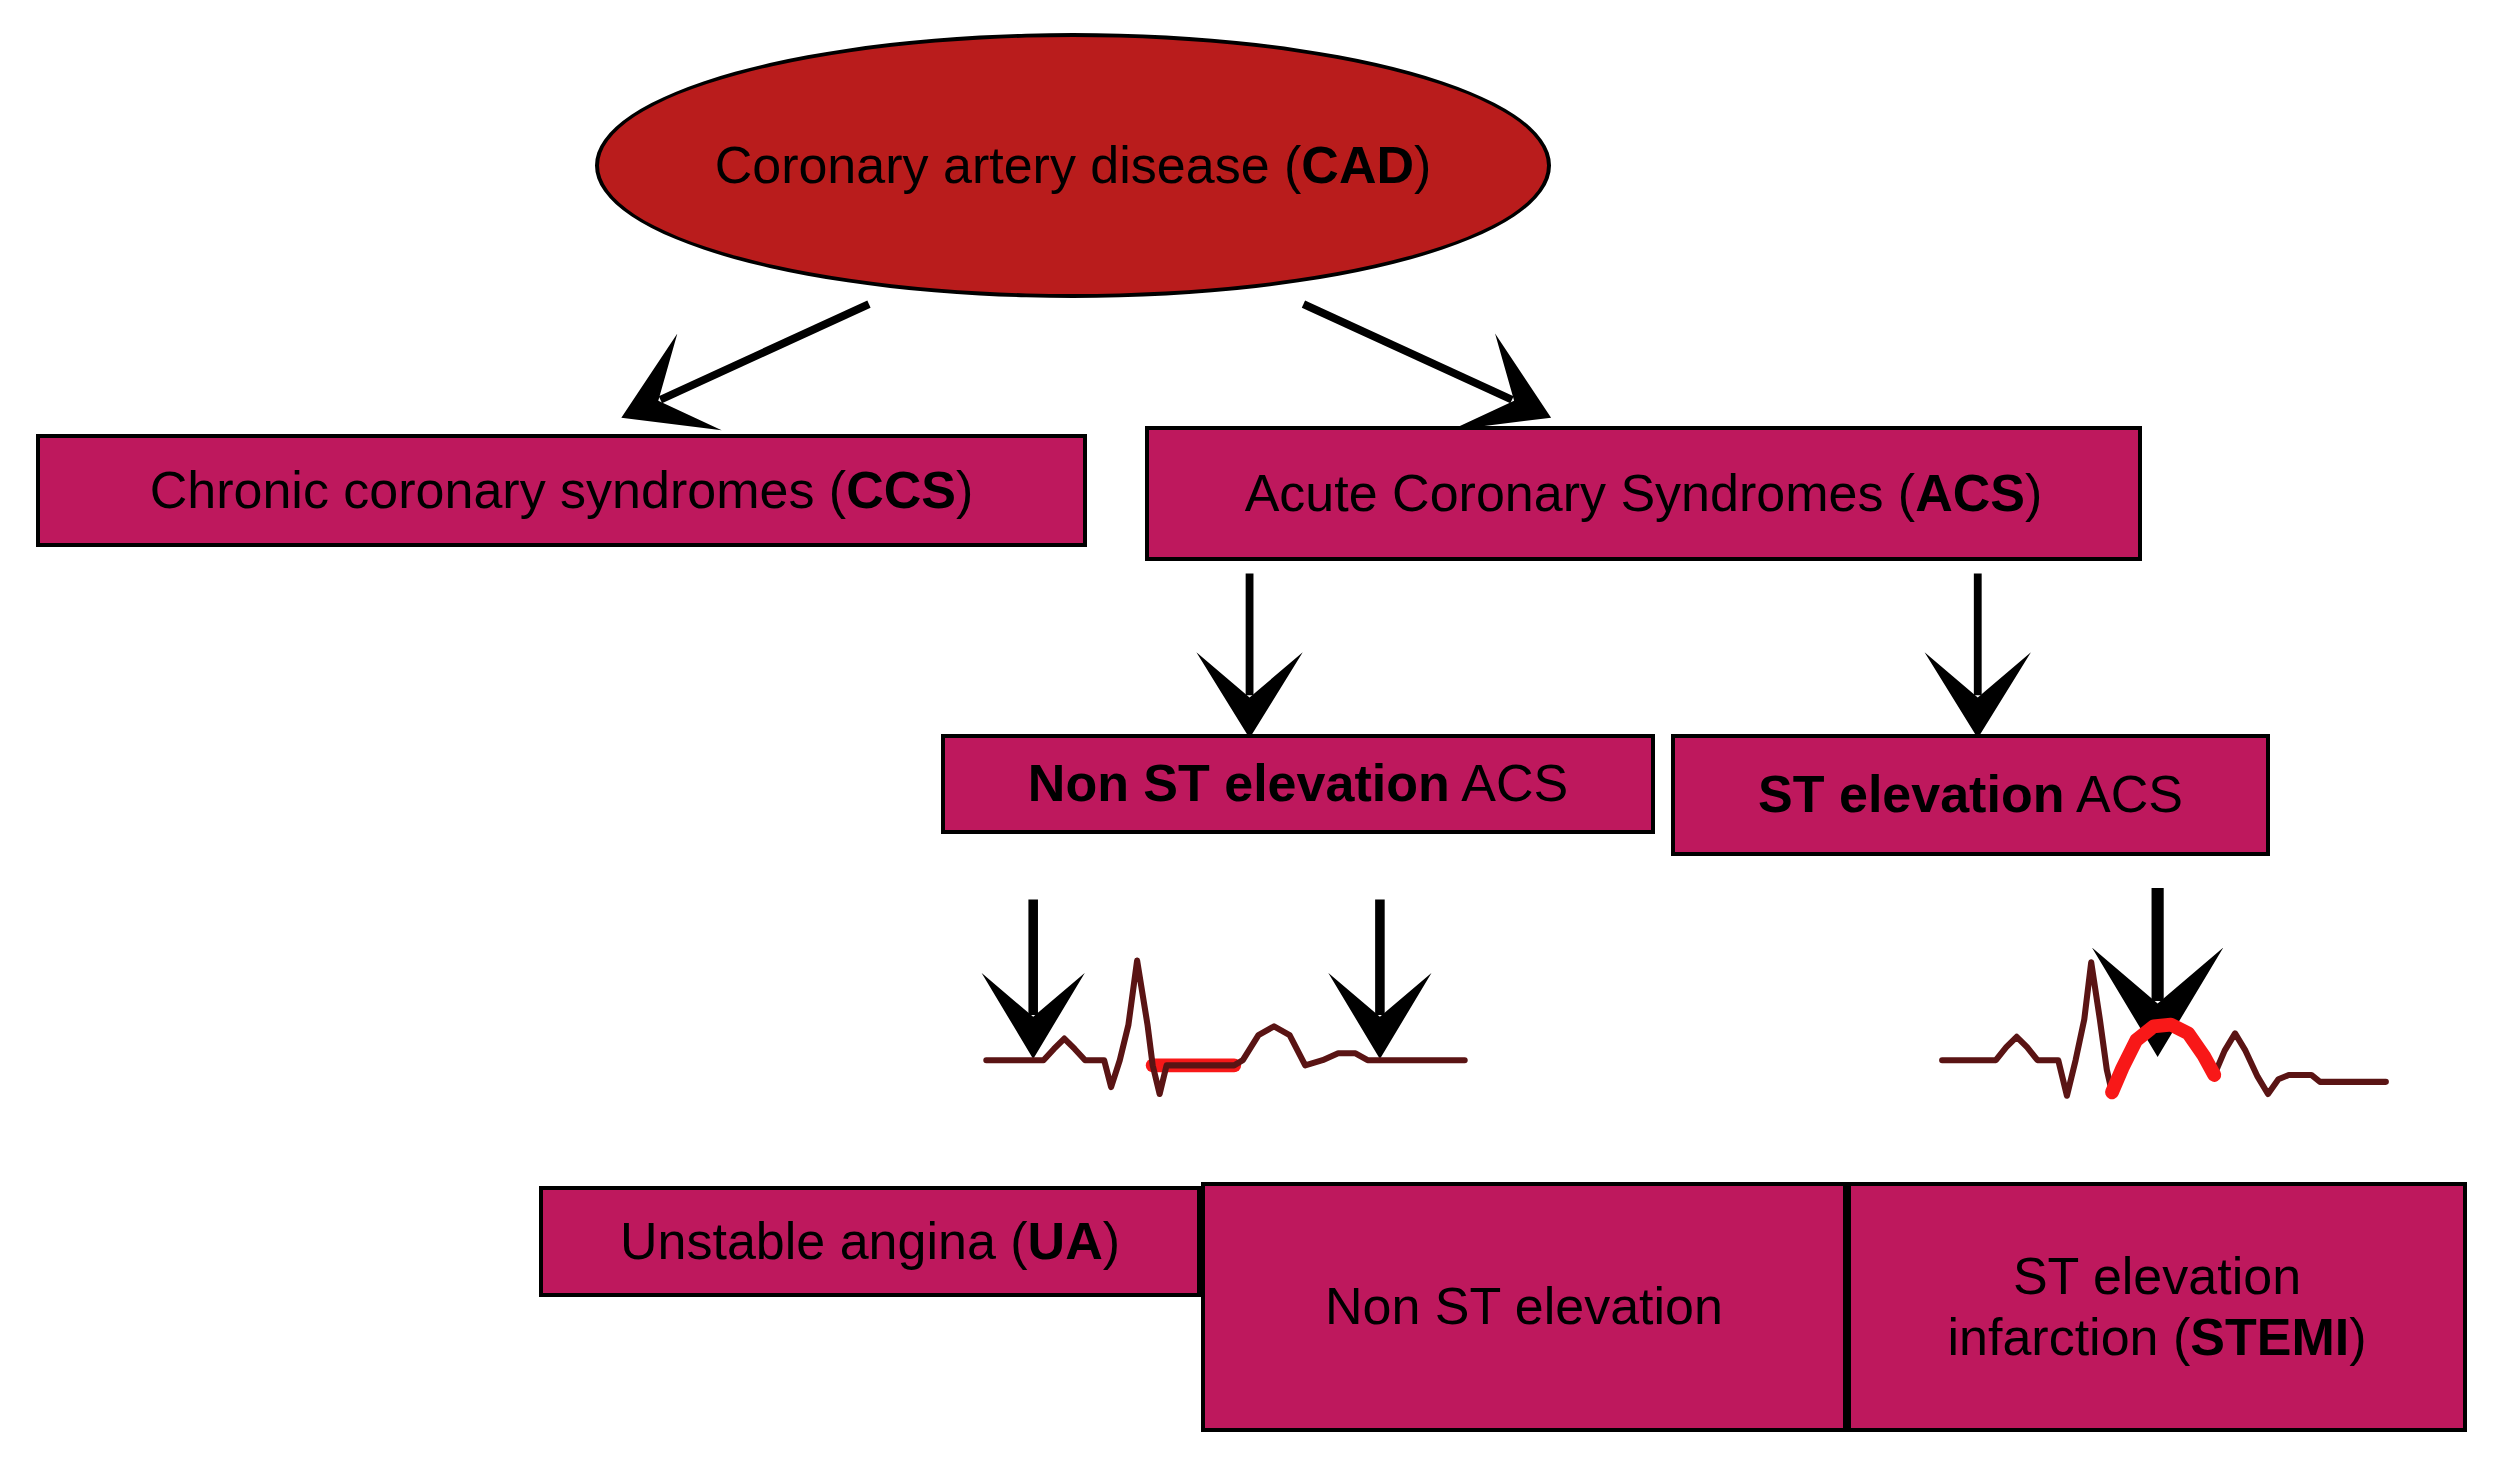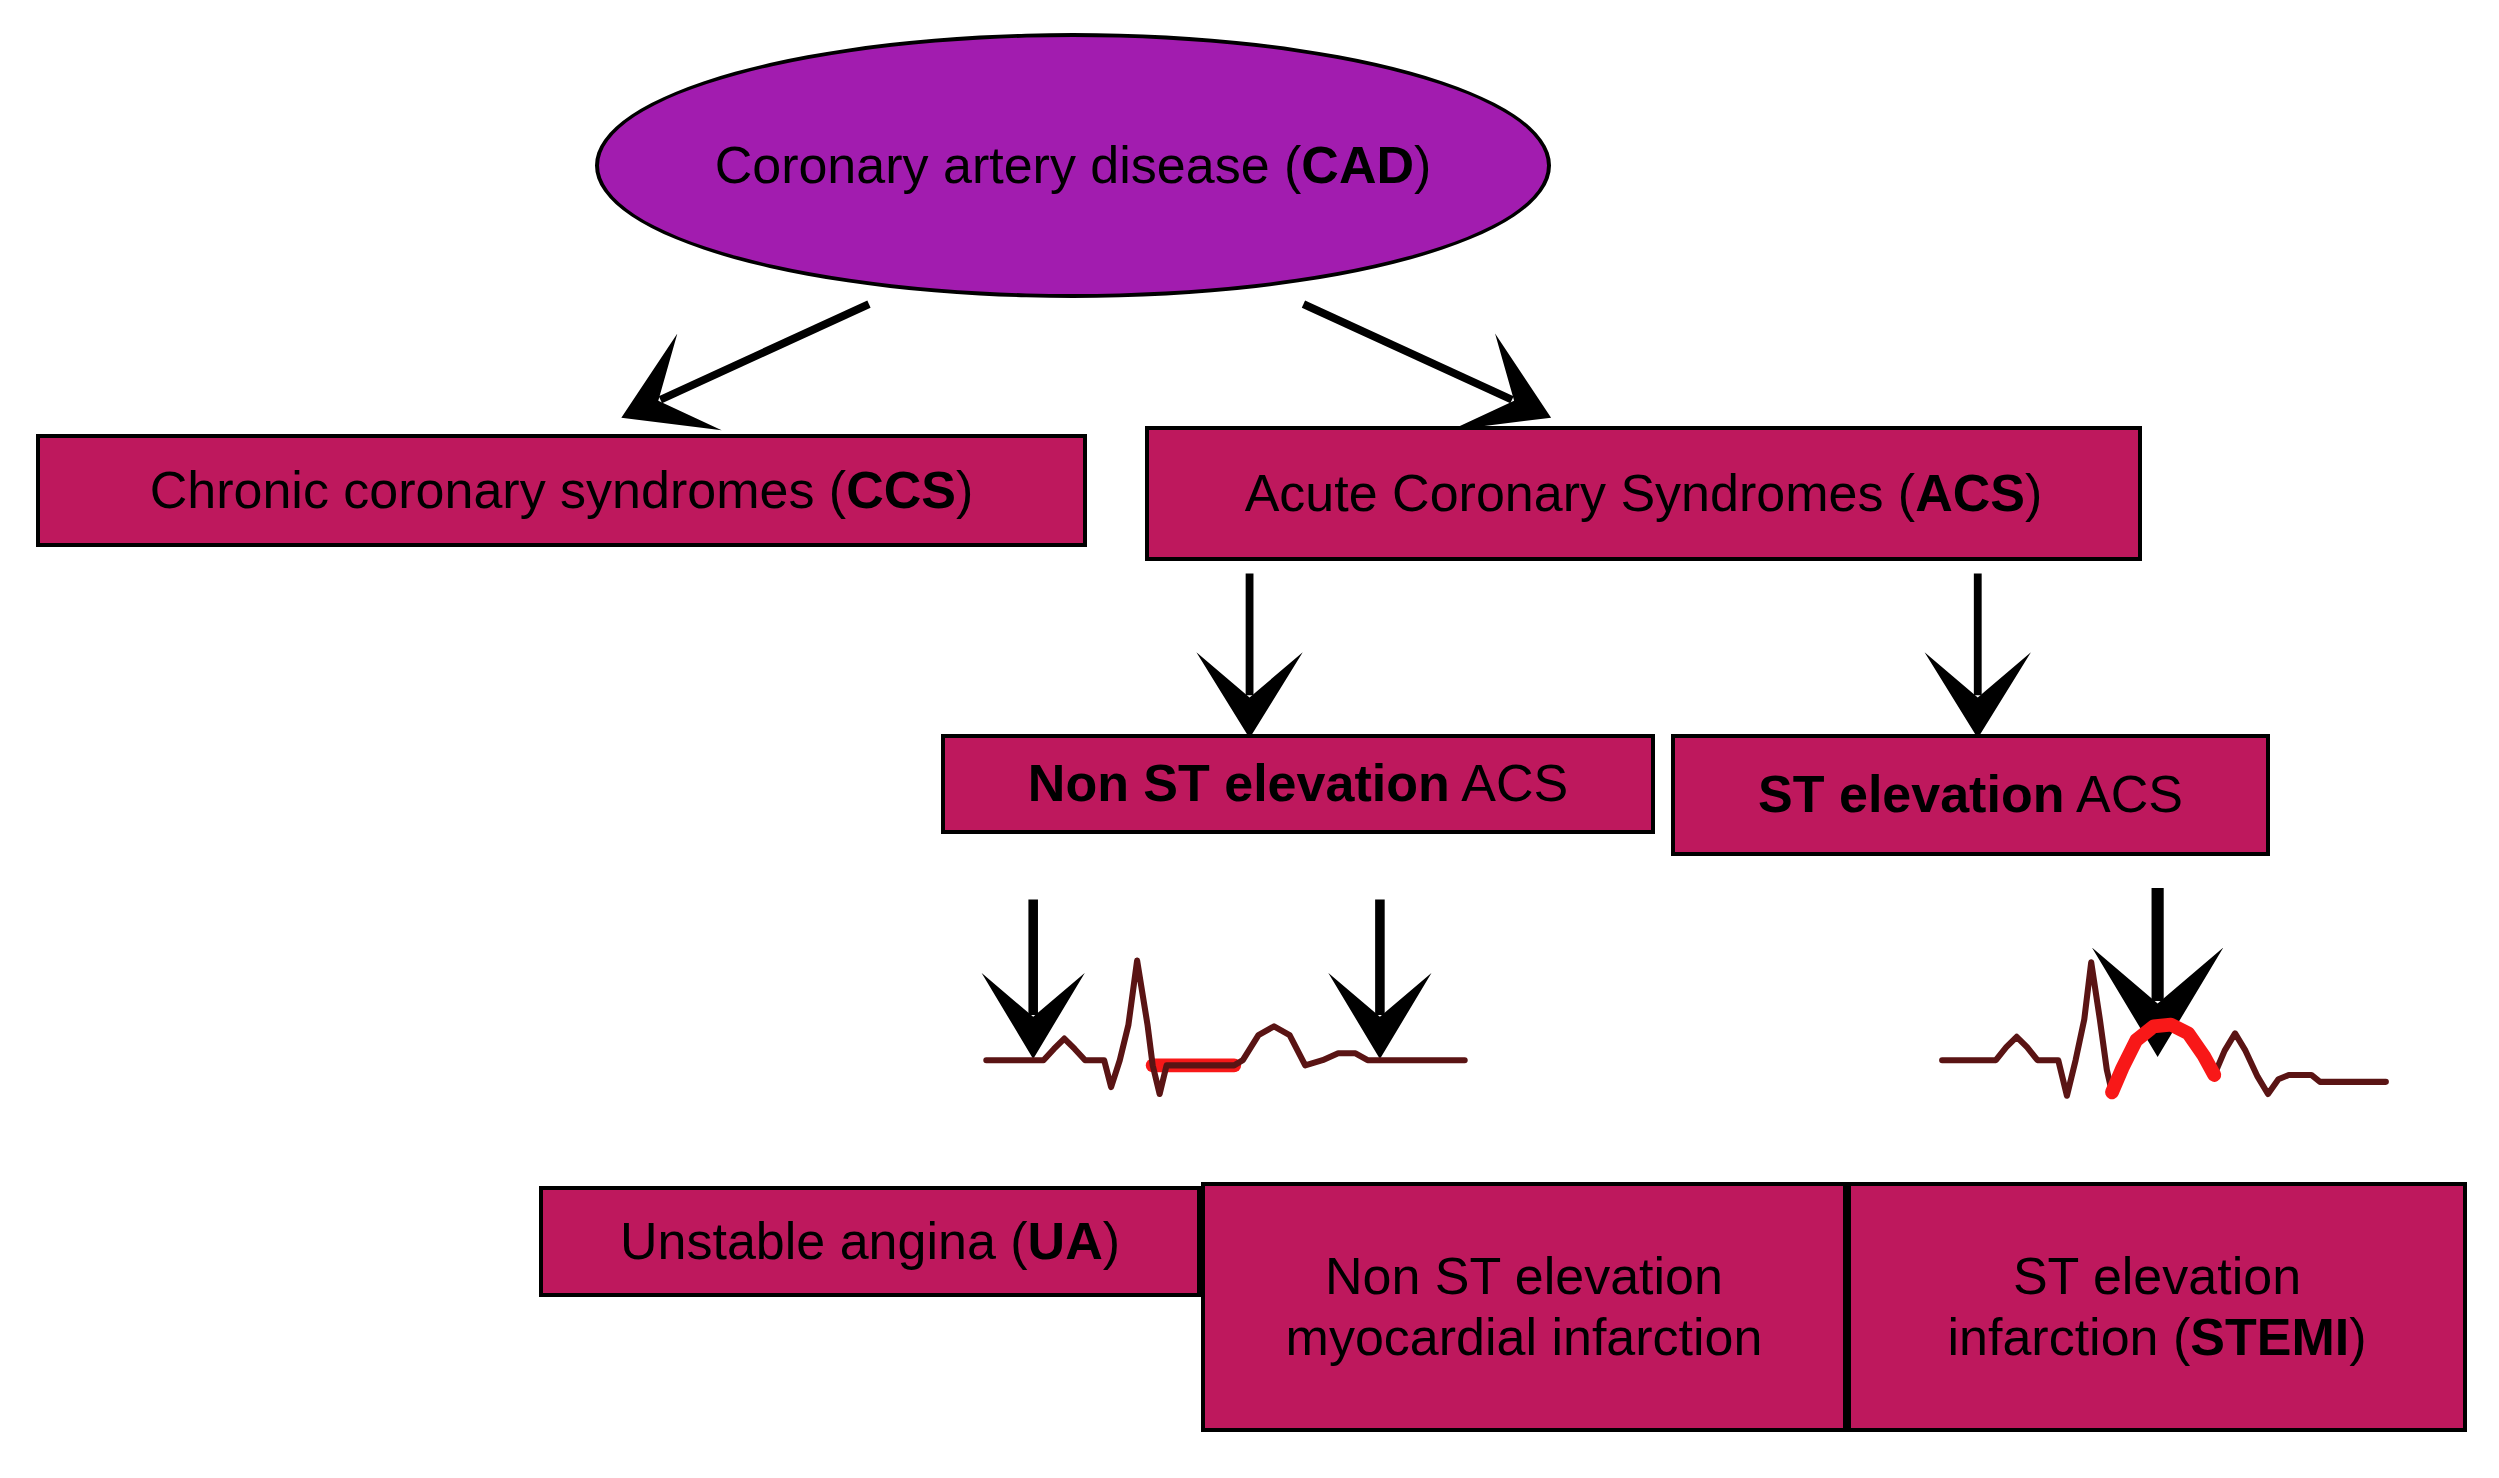--- a/index.html
+++ b/index.html
@@ -27,21 +27,21 @@
     text-align: center;
     line-height: 1.18;
     font-size: 52px;
   }
   .node-box .ln { display: block; }
   .node-ellipse {
     position: absolute;
     box-sizing: border-box;
     border: 4.3px solid #000000;
     border-radius: 50%;
-    background: #a21caf;
+    background: #b91c1c;
     display: flex;
     align-items: center;
     justify-content: center;
     text-align: center;
     line-height: 1.2;
     font-size: 52px;
   }
   b { font-weight: bold; }
   svg.layer {
     position: absolute;
@@ -155,21 +155,20 @@
 
   <div class="node-box" style="left:539px; top:1186px; width:662px; height:111px;">
     <div>
       <span>Unstable angina (</span><b>UA</b><span>)</span>
     </div>
   </div>
 
   <div class="node-box" style="left:1201px; top:1182px; width:646px; height:250px;">
     <div>
       <span class="ln">Non ST elevation</span>
-      <span class="ln">myocardial infarction</span>
     </div>
   </div>
 
   <div class="node-box" style="left:1847px; top:1182px; width:620px; height:250px;">
     <div>
       <span class="ln">ST elevation</span>
       <span class="ln"><span>infarction (</span><b>STEMI</b><span>)</span></span>
     </div>
   </div>
 

